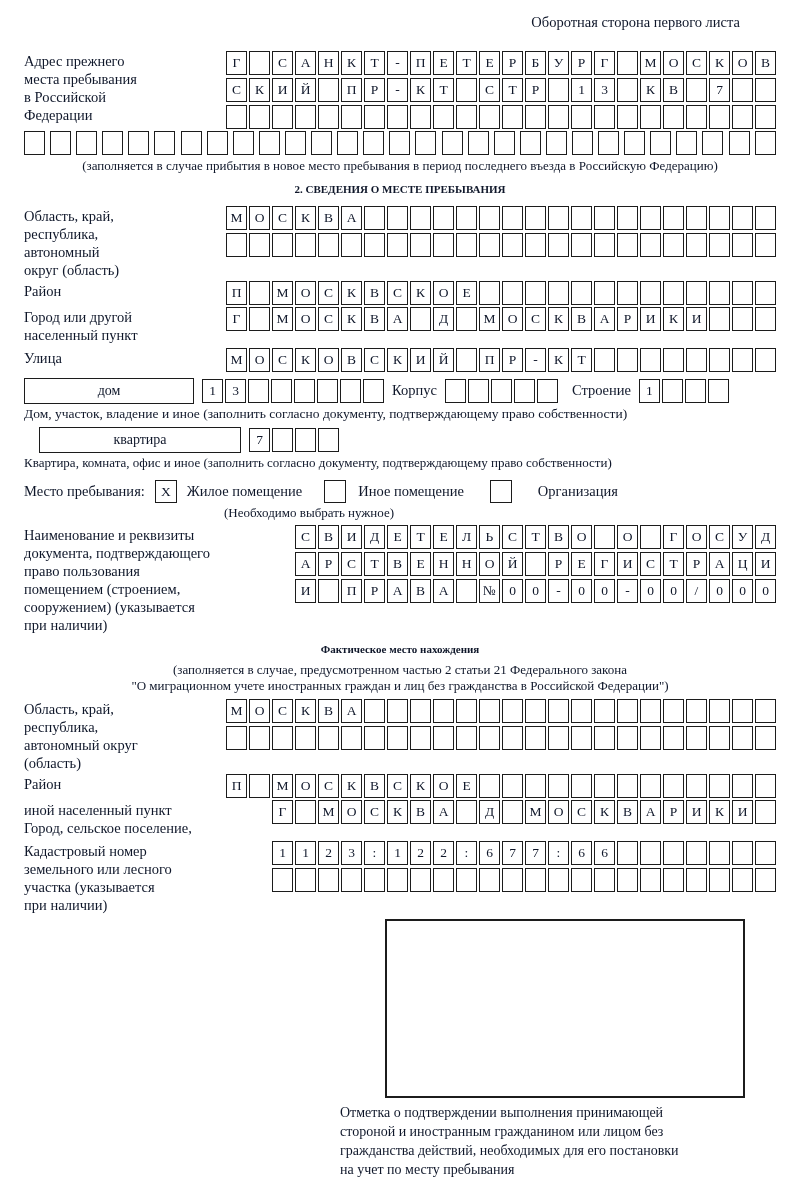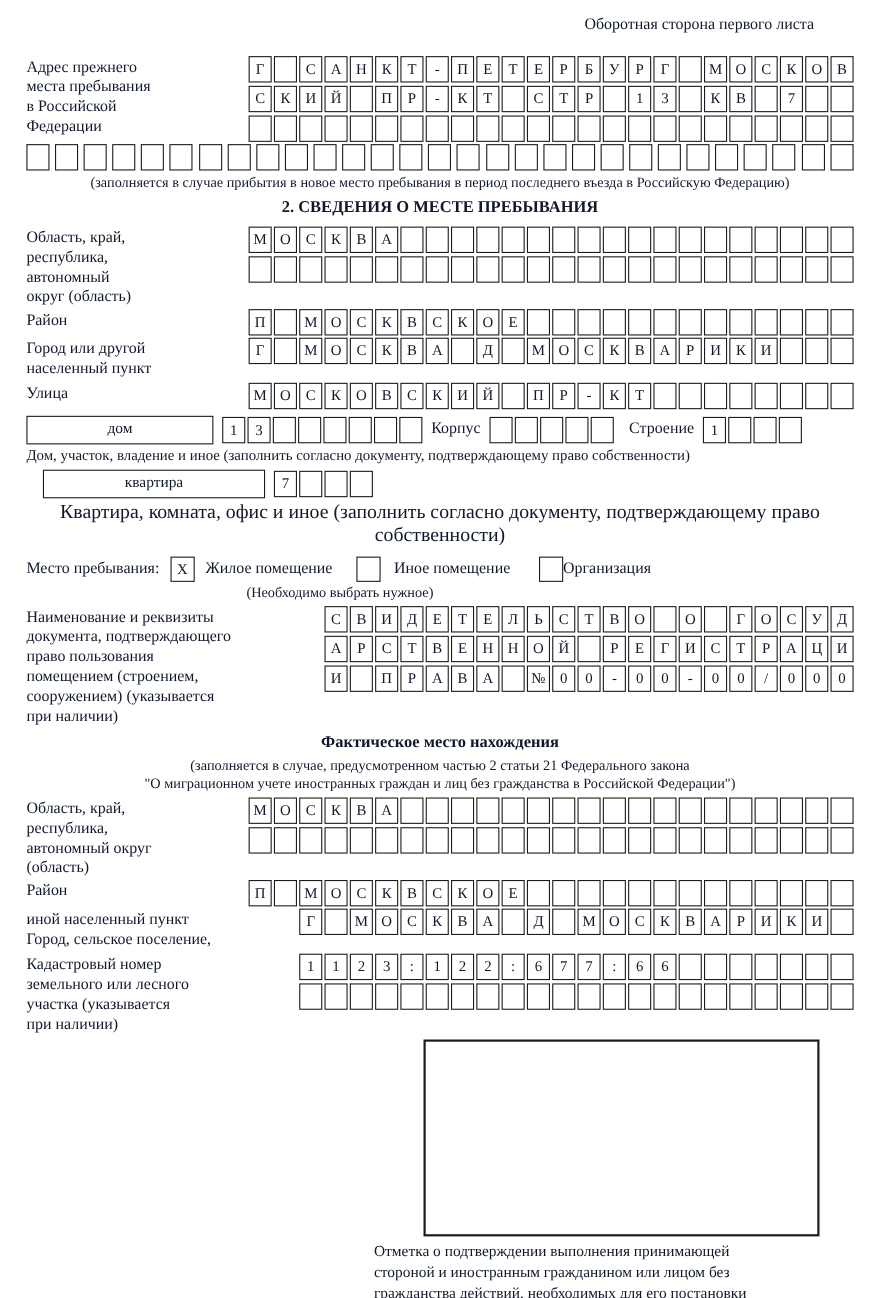--- a/index.html
+++ b/index.html
@@ -17,21 +17,21 @@
   .cells { display:flex; gap:2px; flex:0 0 auto; }
   .cells.right { margin-left:auto; }
   .cells.spread { width:100%; justify-content:space-between; gap:0; }
   .cell {
     width:19px; height:22px; border:1.5px solid #1c1c1c; flex:none;
     display:flex; align-items:center; justify-content:center;
     font-size:13.5px; background:#fff;
   }
 
   .note { text-align:center; font-size:13px; line-height:16px; }
-  .sec-title { text-align:center; font-weight:bold; font-size:15px; line-height:18px; }
+  .sec-title { text-align:center; font-weight:bold; font-size:11px; line-height:18px; }
 
   .widebox {
     border:1.5px solid #1c1c1c; height:24px; box-sizing:content-box;
     display:flex; align-items:center; justify-content:center; font-size:14px; flex:none;
   }
   .inline-lbl { font-size:14.5px; line-height:27px; white-space:nowrap; }
   .checkbox {
     width:20px; height:21px; border:1.5px solid #1c1c1c; flex:none;
     display:flex; align-items:center; justify-content:center; font-size:13.5px;
   }
@@ -363,30 +363,30 @@
 
   <div class="flexrow mt5" style="align-items:center; gap:8px; justify-content:flex-start;padding-left:15px;">
     <div class="widebox" style="width:200px;">квартира</div>
     <div class="cells">
         <div class="cell">7</div>
         <div class="cell"></div>
         <div class="cell"></div>
         <div class="cell"></div>
       </div>
   </div>
-  <div class="mt2" style="font-size:18px;text-align:center;">Квартира, комната, офис и иное (заполнить согласно документу, подтверждающему право собственности)</div>
+  <div class="mt2" style="font-size:13px;">Квартира, комната, офис и иное (заполнить согласно документу, подтверждающему право собственности)</div>
 
   <div class="flexrow mt7" style="align-items:center;">
     <span class="inline-lbl">Место пребывания:</span>
     <span class="checkbox" style="margin-left:10px;">X</span>
     <span class="inline-lbl" style="margin-left:10px;">Жилое помещение</span>
     <span class="checkbox" style="margin-left:22px;"></span>
     <span class="inline-lbl" style="margin-left:12px;">Иное помещение</span>
     <span class="checkbox" style="margin-left:26px;"></span>
-    <span class="inline-lbl" style="">Организация</span>
+    <span class="inline-lbl" style="margin-left:26px;">Организация</span>
   </div>
   <div class="mesto-note">(Необходимо выбрать нужное)</div>
 
   <div class="flexrow mt4">
     <div class="labelcol">
         <div>Наименование и реквизиты</div>
         <div>документа, подтверждающего</div>
         <div>право пользования</div>
         <div>помещением (строением,</div>
         <div>сооружением) (указывается</div>

